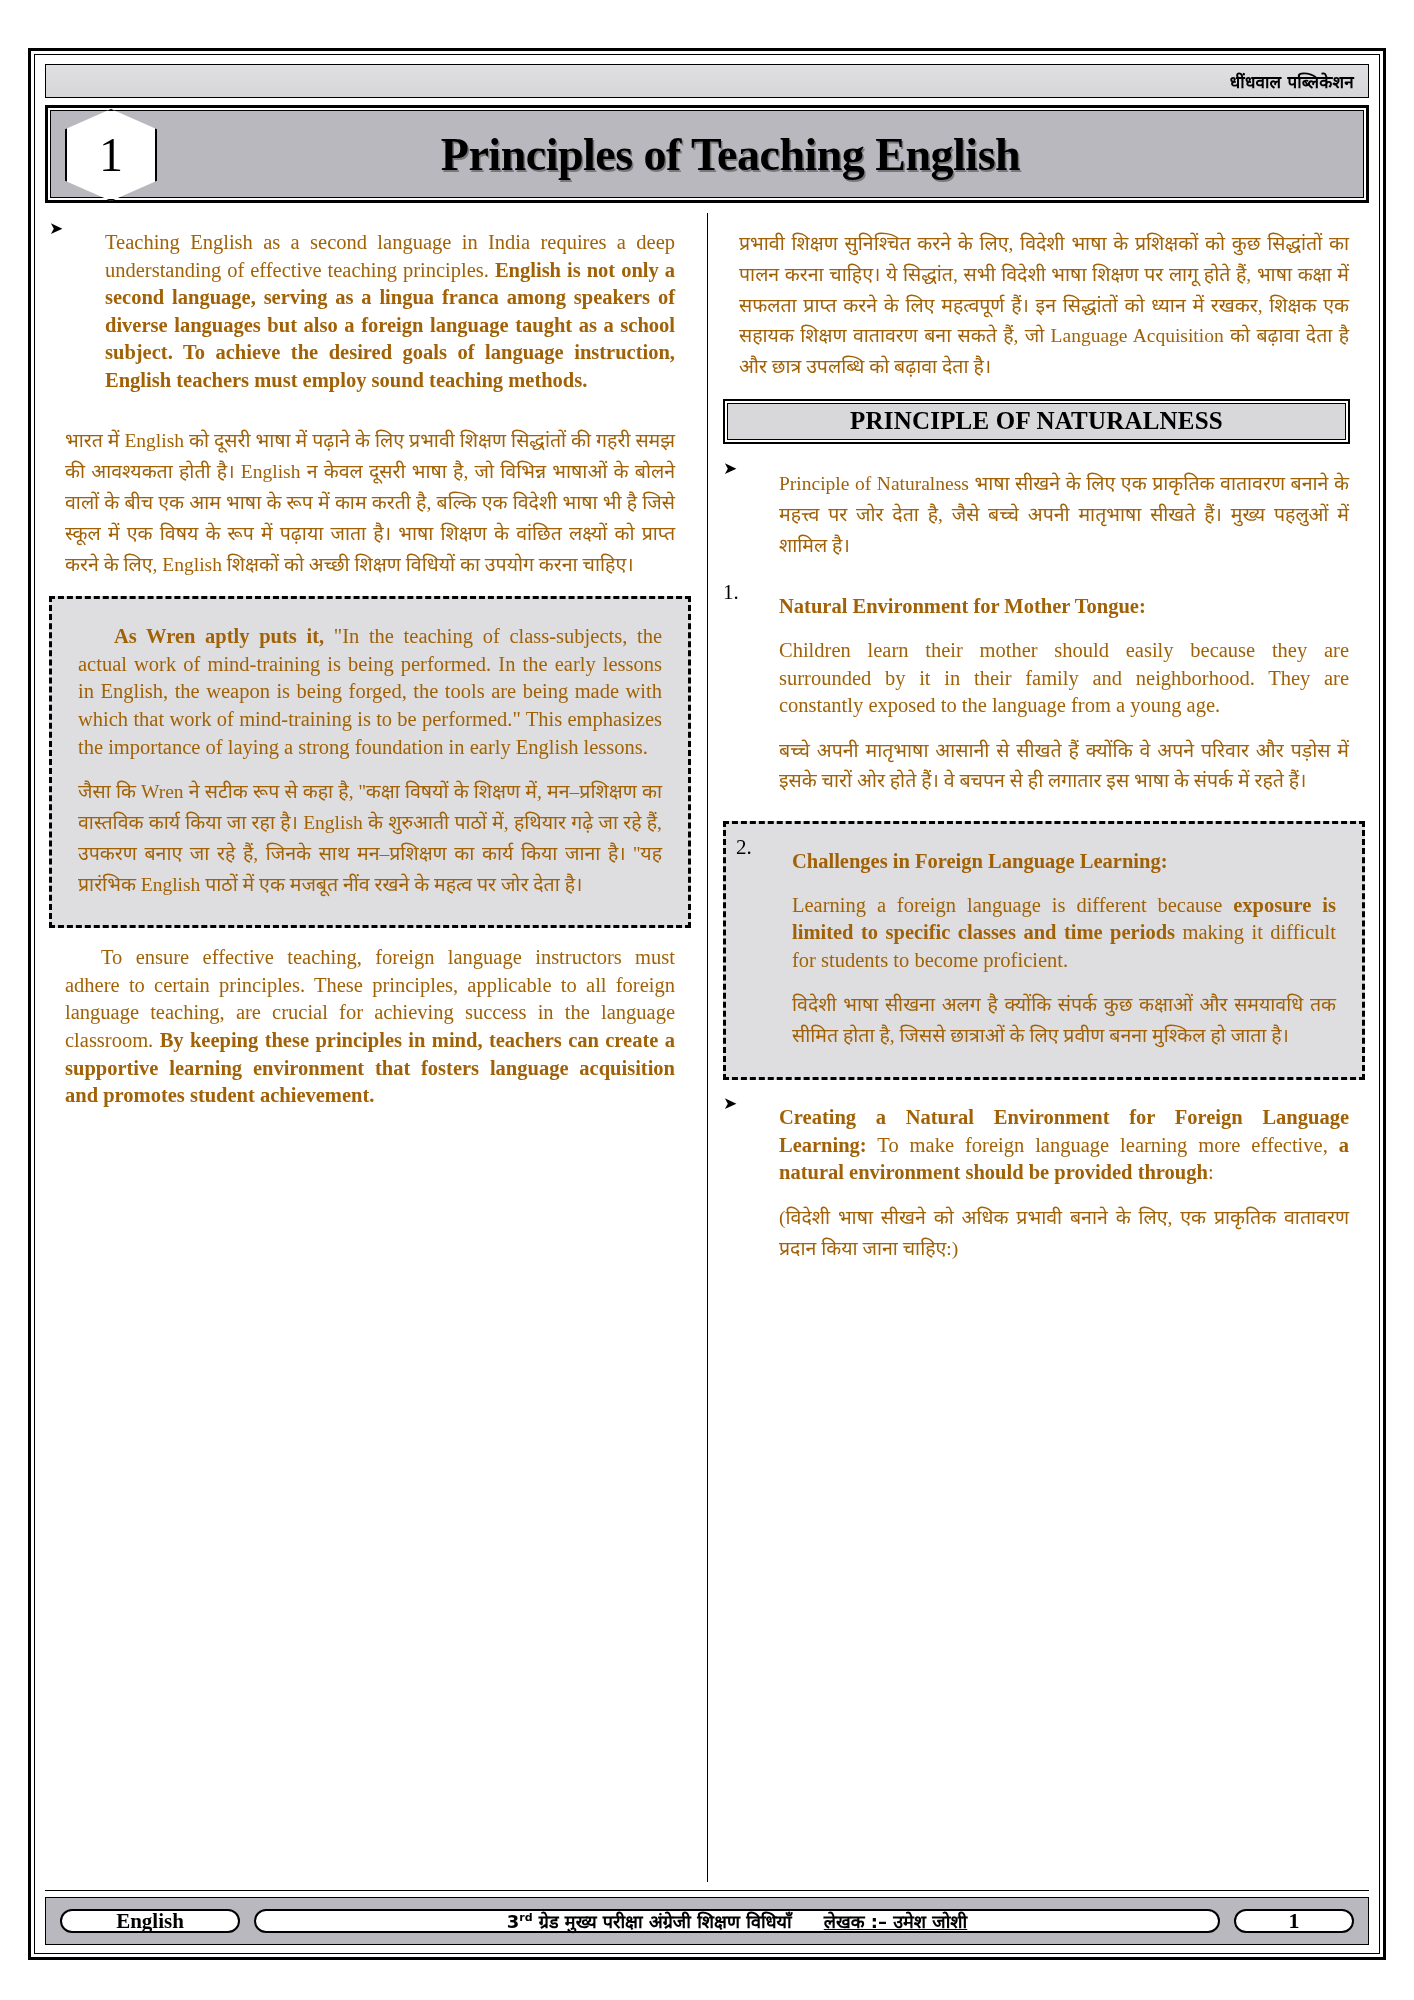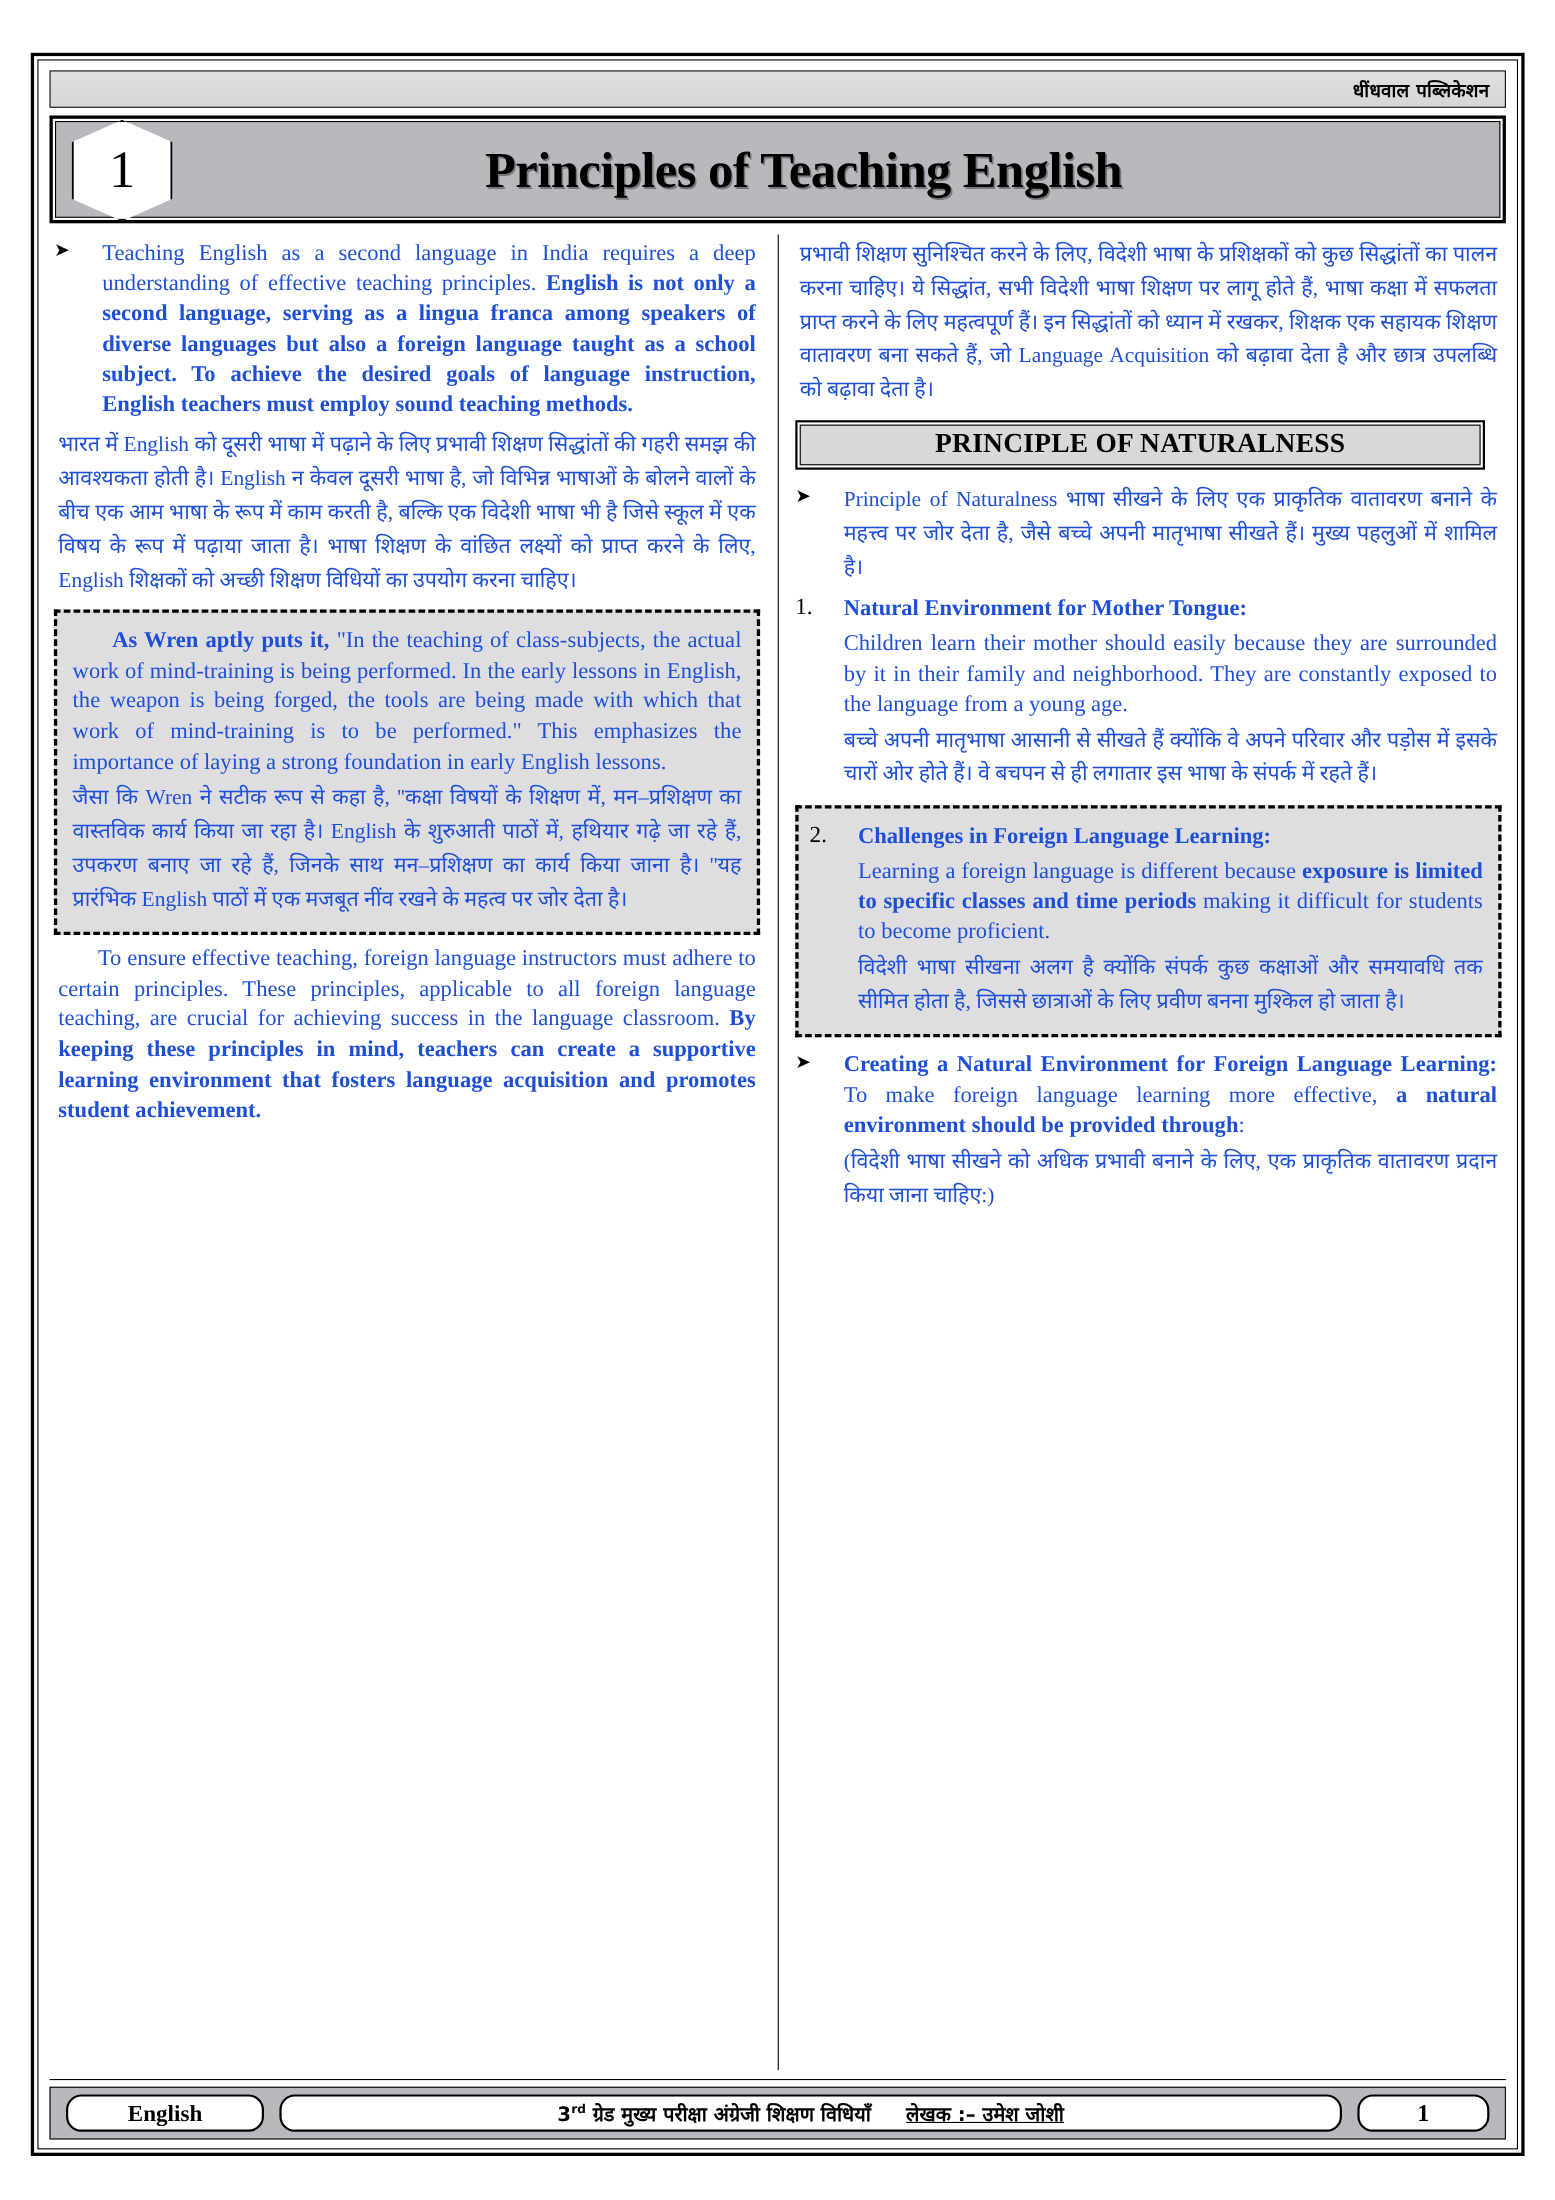--- a/index.html
+++ b/index.html
@@ -107,23 +107,23 @@
   .col-left  { padding-right: 16px; }
   .col-right { padding-left: 16px; }
   .col-divider {
     position: absolute;
     left: 50%; top: 0; bottom: 0;
     width: 1px; background: #000;
   }
 
   
   p {
-    margin: 4px;
+    margin: 16px;
     text-align: justify;
-    color: #1d4ed8;
+    color: #a16207;
   }
   .en {
     font-family: "Liberation Serif", "DejaVu Serif", serif;
     font-size: 20.5px;
     line-height: 1.345;
   }
   .hi {
     font-family: "Liberation Serif", "DejaVu Serif", serif;
     font-size: 19.5px;
     line-height: 1.58;
@@ -196,21 +196,21 @@
     display: flex;
     align-items: center;
     padding: 0 14px;
     gap: 14px;
   }
   .pill {
     background: #ffffff;
     border: 2px solid #000;
     border-radius: 14px;
     display: flex; align-items: center; justify-content: center;
-    height: 34px;
+    height: 24px;
     color: #000;
   }
   .pill-subject { width: 180px; font-family: "Liberation Serif", serif;
                   font-weight: bold; font-size: 21px; }
   .pill-center  { flex: 1 1 auto; font-family: "DejaVu Sans", sans-serif;
                   font-weight: bold; font-size: 18px; gap: 6px; }
   .pill-center sup { font-size: 11px; vertical-align: super; }
   .pill-page    { width: 120px; font-family: "Liberation Serif", serif;
                   font-weight: bold; font-size: 22px; }
   .pill-center .author { margin-left: 26px; text-decoration: underline; }

